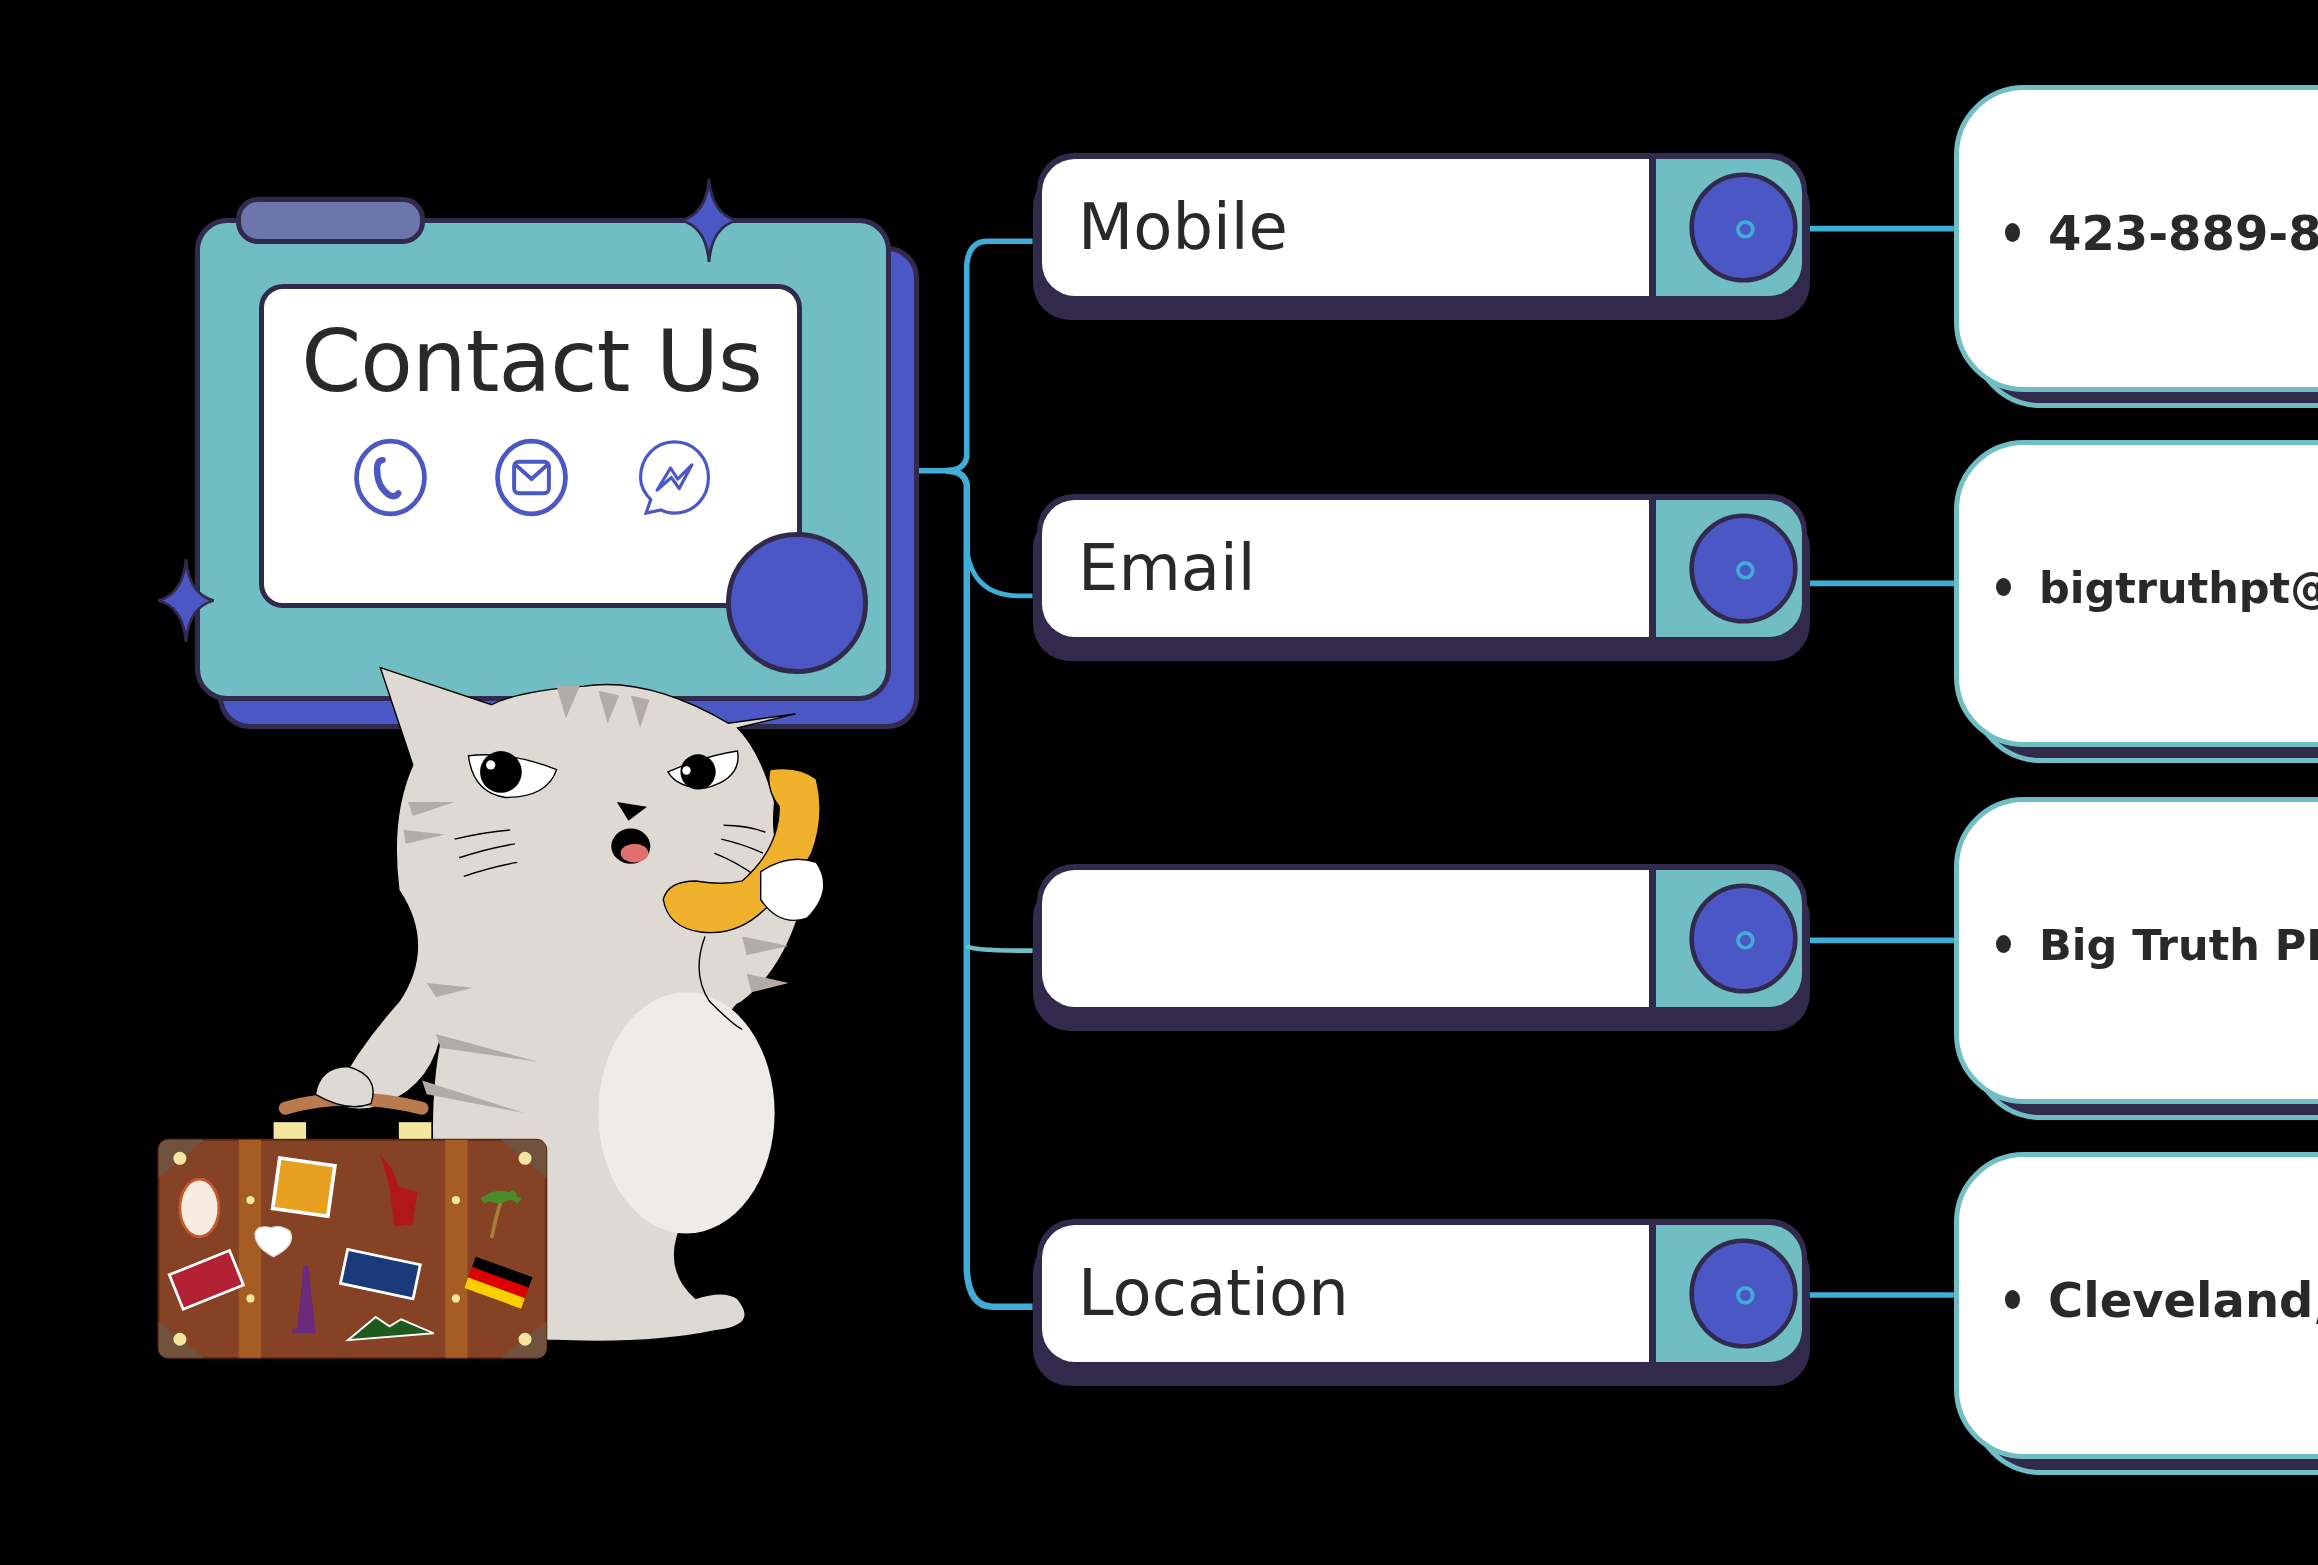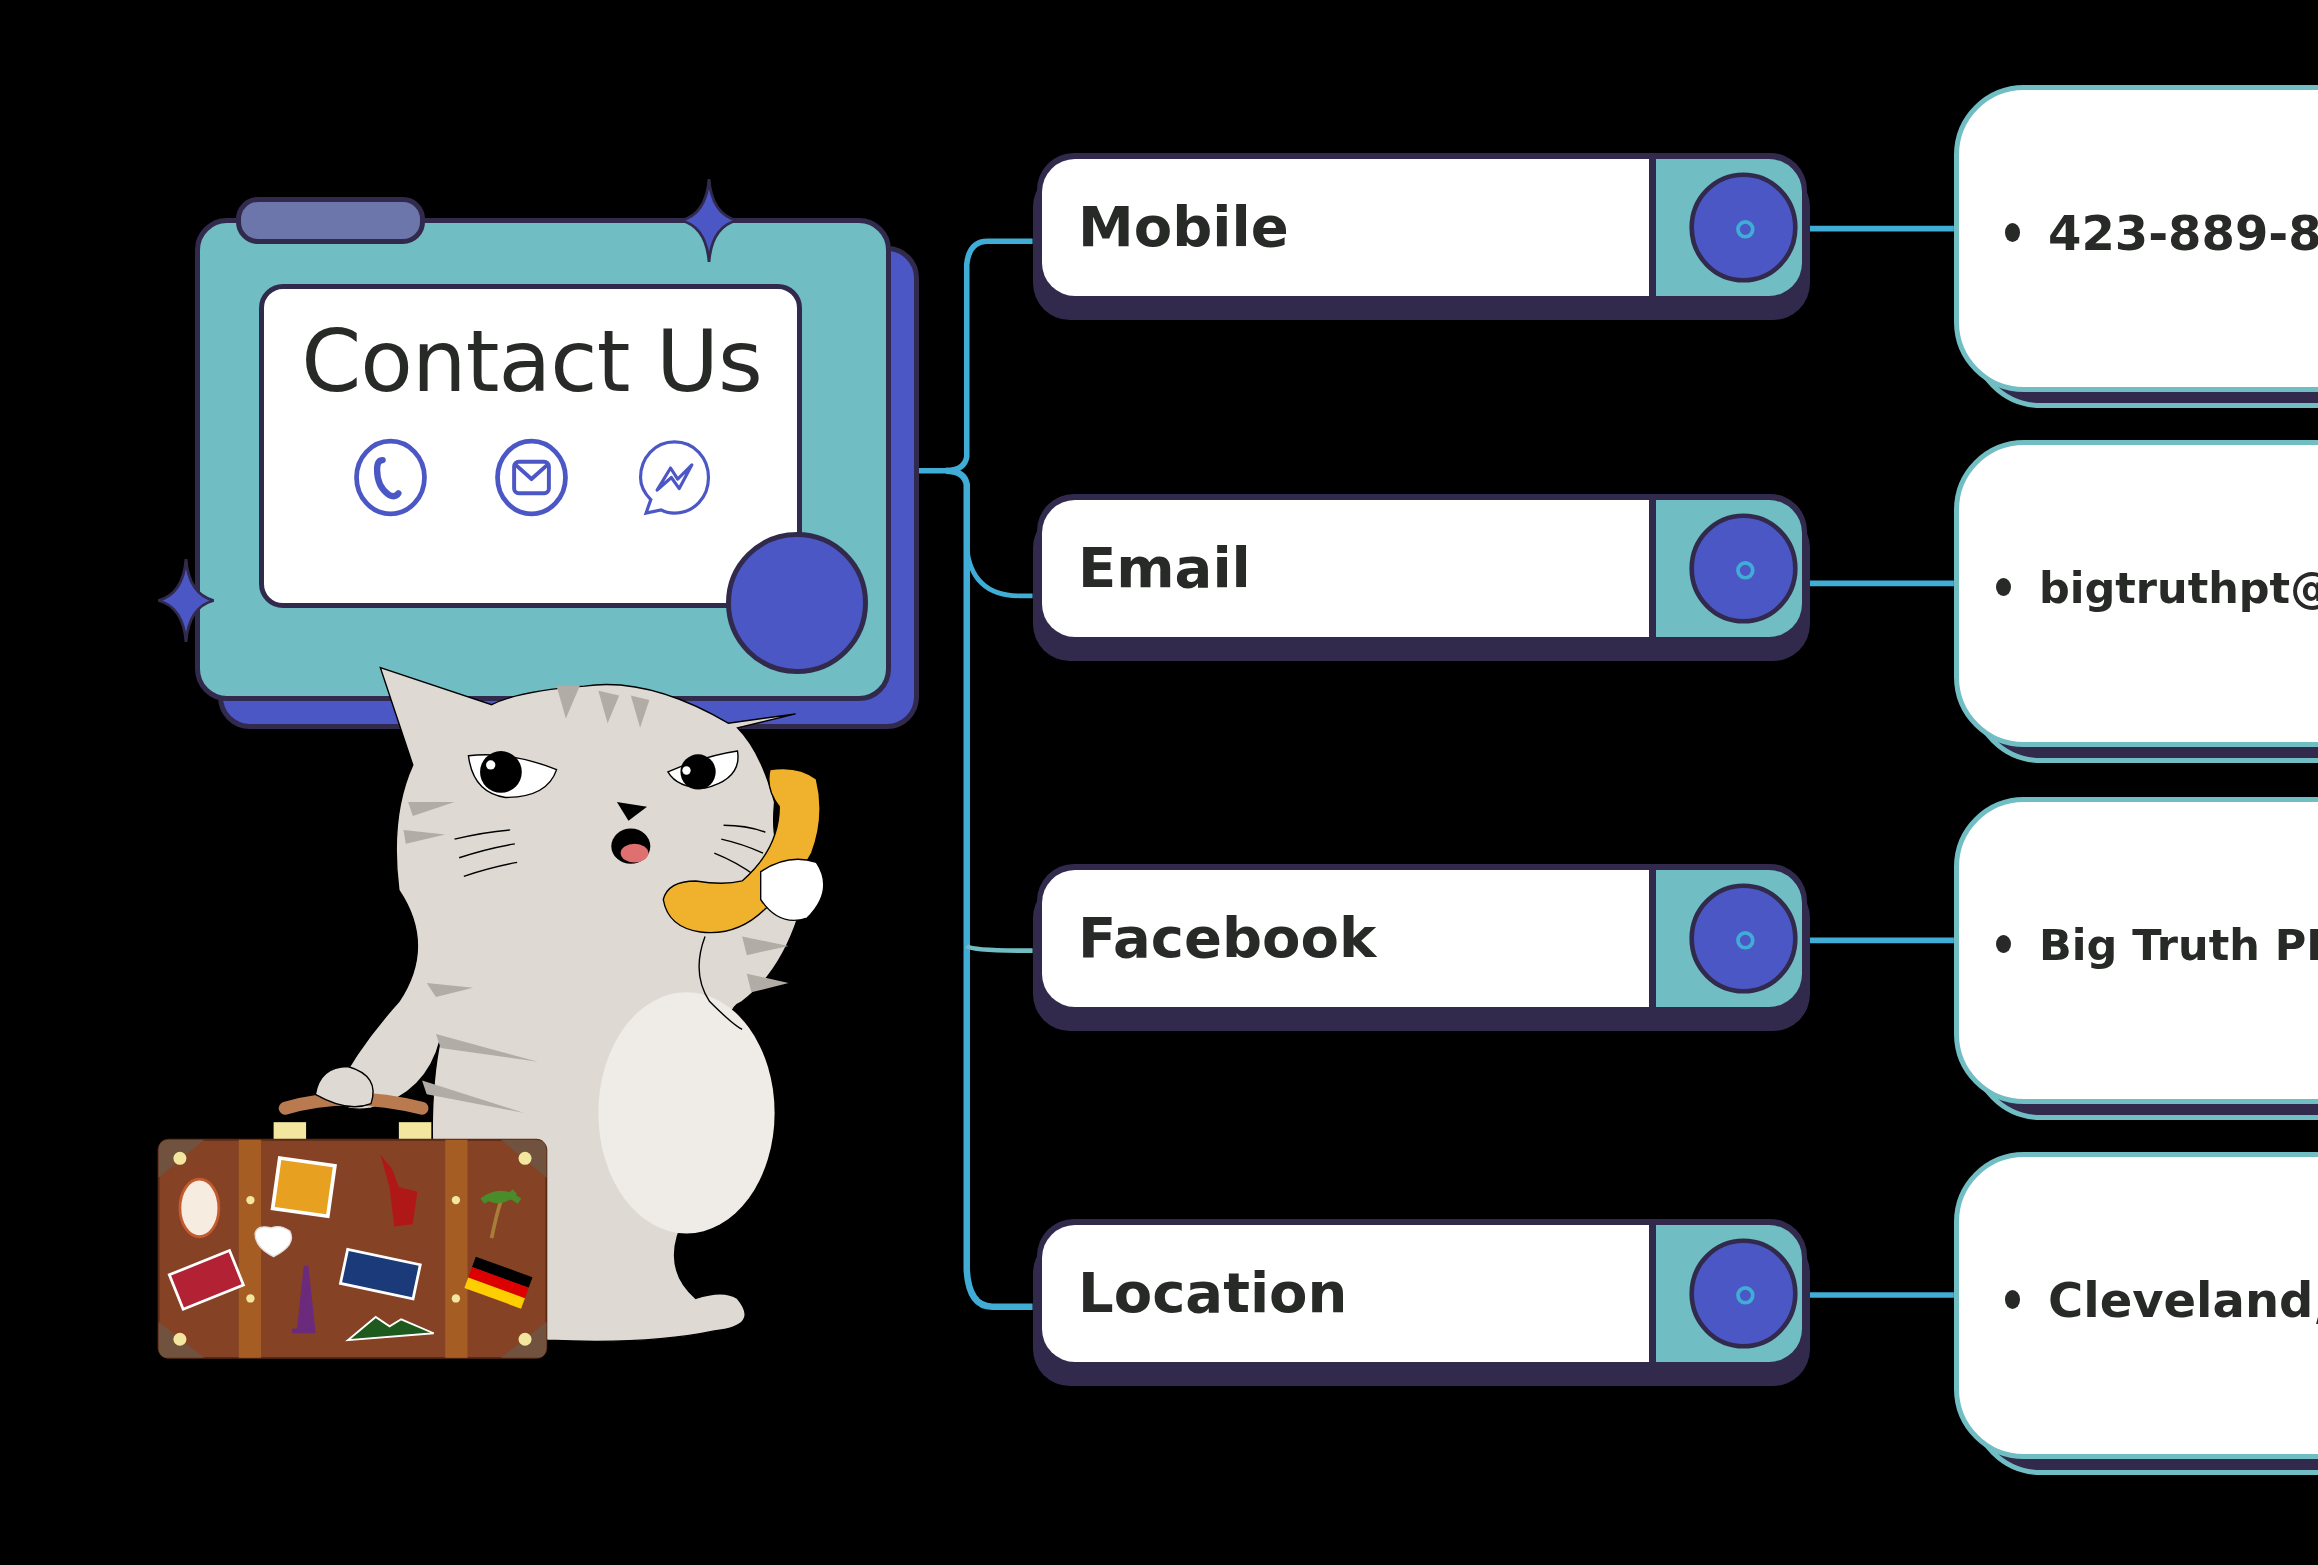--- a/index.html
+++ b/index.html
@@ -17,21 +17,21 @@
   .icon-circle { width:79px; height:79px; }
   .sparkle { width:56px; height:83px; }
 
   
   .pill { left:1033px; width:777px; height:167px; }
   .pill-shadow { position:absolute; left:0; top:16.7px; width:777px; height:150px; background:#322a4d; border-radius:37px; }
   .pill-body { position:absolute; left:3.7px; top:0; width:770px; height:148px; background:#322a4d; border-radius:37px; overflow:hidden; }
   .pill-white { position:absolute; left:5.6px; top:5.6px; width:607px; height:137px; background:#fff; border-radius:33px 0 0 33px; }
   .pill-teal { position:absolute; left:619px; top:5.6px; width:146px; height:137px; background:#70bec3; border-radius:0 33px 33px 0; }
   .pill-knob { position:absolute; left:655px; top:18.5px; width:111px; height:111px; }
-  .pill-label { position:absolute; left:45px; top:0; height:148px; line-height:148px; font-size:56px; font-weight:bold; color:#282a28;text-align:right; }
+  .pill-label { position:absolute; left:45px; top:0; height:148px; line-height:148px; font-size:64px; font-weight:normal; color:#282a28;text-align:right; }
 
   
   .vcard { left:1954px; width:672px; height:314px; }
   .vcard-back { position:absolute; left:16.7px; top:16px; width:658px; height:297px; background:#322a4d; border:5.1px solid #70bec3; border-radius:70px; }
   .vcard-front { position:absolute; left:0; top:0; width:658px; height:297px; background:#fff; border:5.1px solid #70bec3; border-radius:70px; }
   .vcard-text { position:absolute; left:51px; top:0; height:306px; line-height:297px; font-size:48px; font-weight:bold; color:#282a28; white-space:nowrap; }
   .vcard-text.small { font-size:43px; left:42px; }
   .bullet { display:inline-block; width:15px; height:18.5px; background:#282a28; border-radius:50%; margin-right:28px; vertical-align:middle; position:relative; top:-4.6px; }
 
   #illustration { position:absolute; left:139px; top:649px; width:696px; height:835px; }
@@ -109,21 +109,20 @@
     <div class="abs pill" style="top: 864px;">
       <div class="pill-shadow"></div>
       <div class="pill-body">
         <div class="pill-white"></div>
         <div class="pill-teal"></div>
       </div>
       <svg class="pill-knob" viewBox="0 0 240 240">
         <ellipse cx="120" cy="120" rx="112" ry="114" fill="#4b57c5" stroke="#322a4d" stroke-width="10"></ellipse>
         <circle cx="124" cy="124" r="16" fill="none" stroke="#3fadd5" stroke-width="8"></circle>
       </svg>
-      <div class="pill-label">Facebook</div>
     </div>
     <div class="abs pill" style="top: 1219px;">
       <div class="pill-shadow"></div>
       <div class="pill-body">
         <div class="pill-white"></div>
         <div class="pill-teal"></div>
       </div>
       <svg class="pill-knob" viewBox="0 0 240 240">
         <ellipse cx="120" cy="120" rx="112" ry="114" fill="#4b57c5" stroke="#322a4d" stroke-width="10"></ellipse>
         <circle cx="124" cy="124" r="16" fill="none" stroke="#3fadd5" stroke-width="8"></circle>

